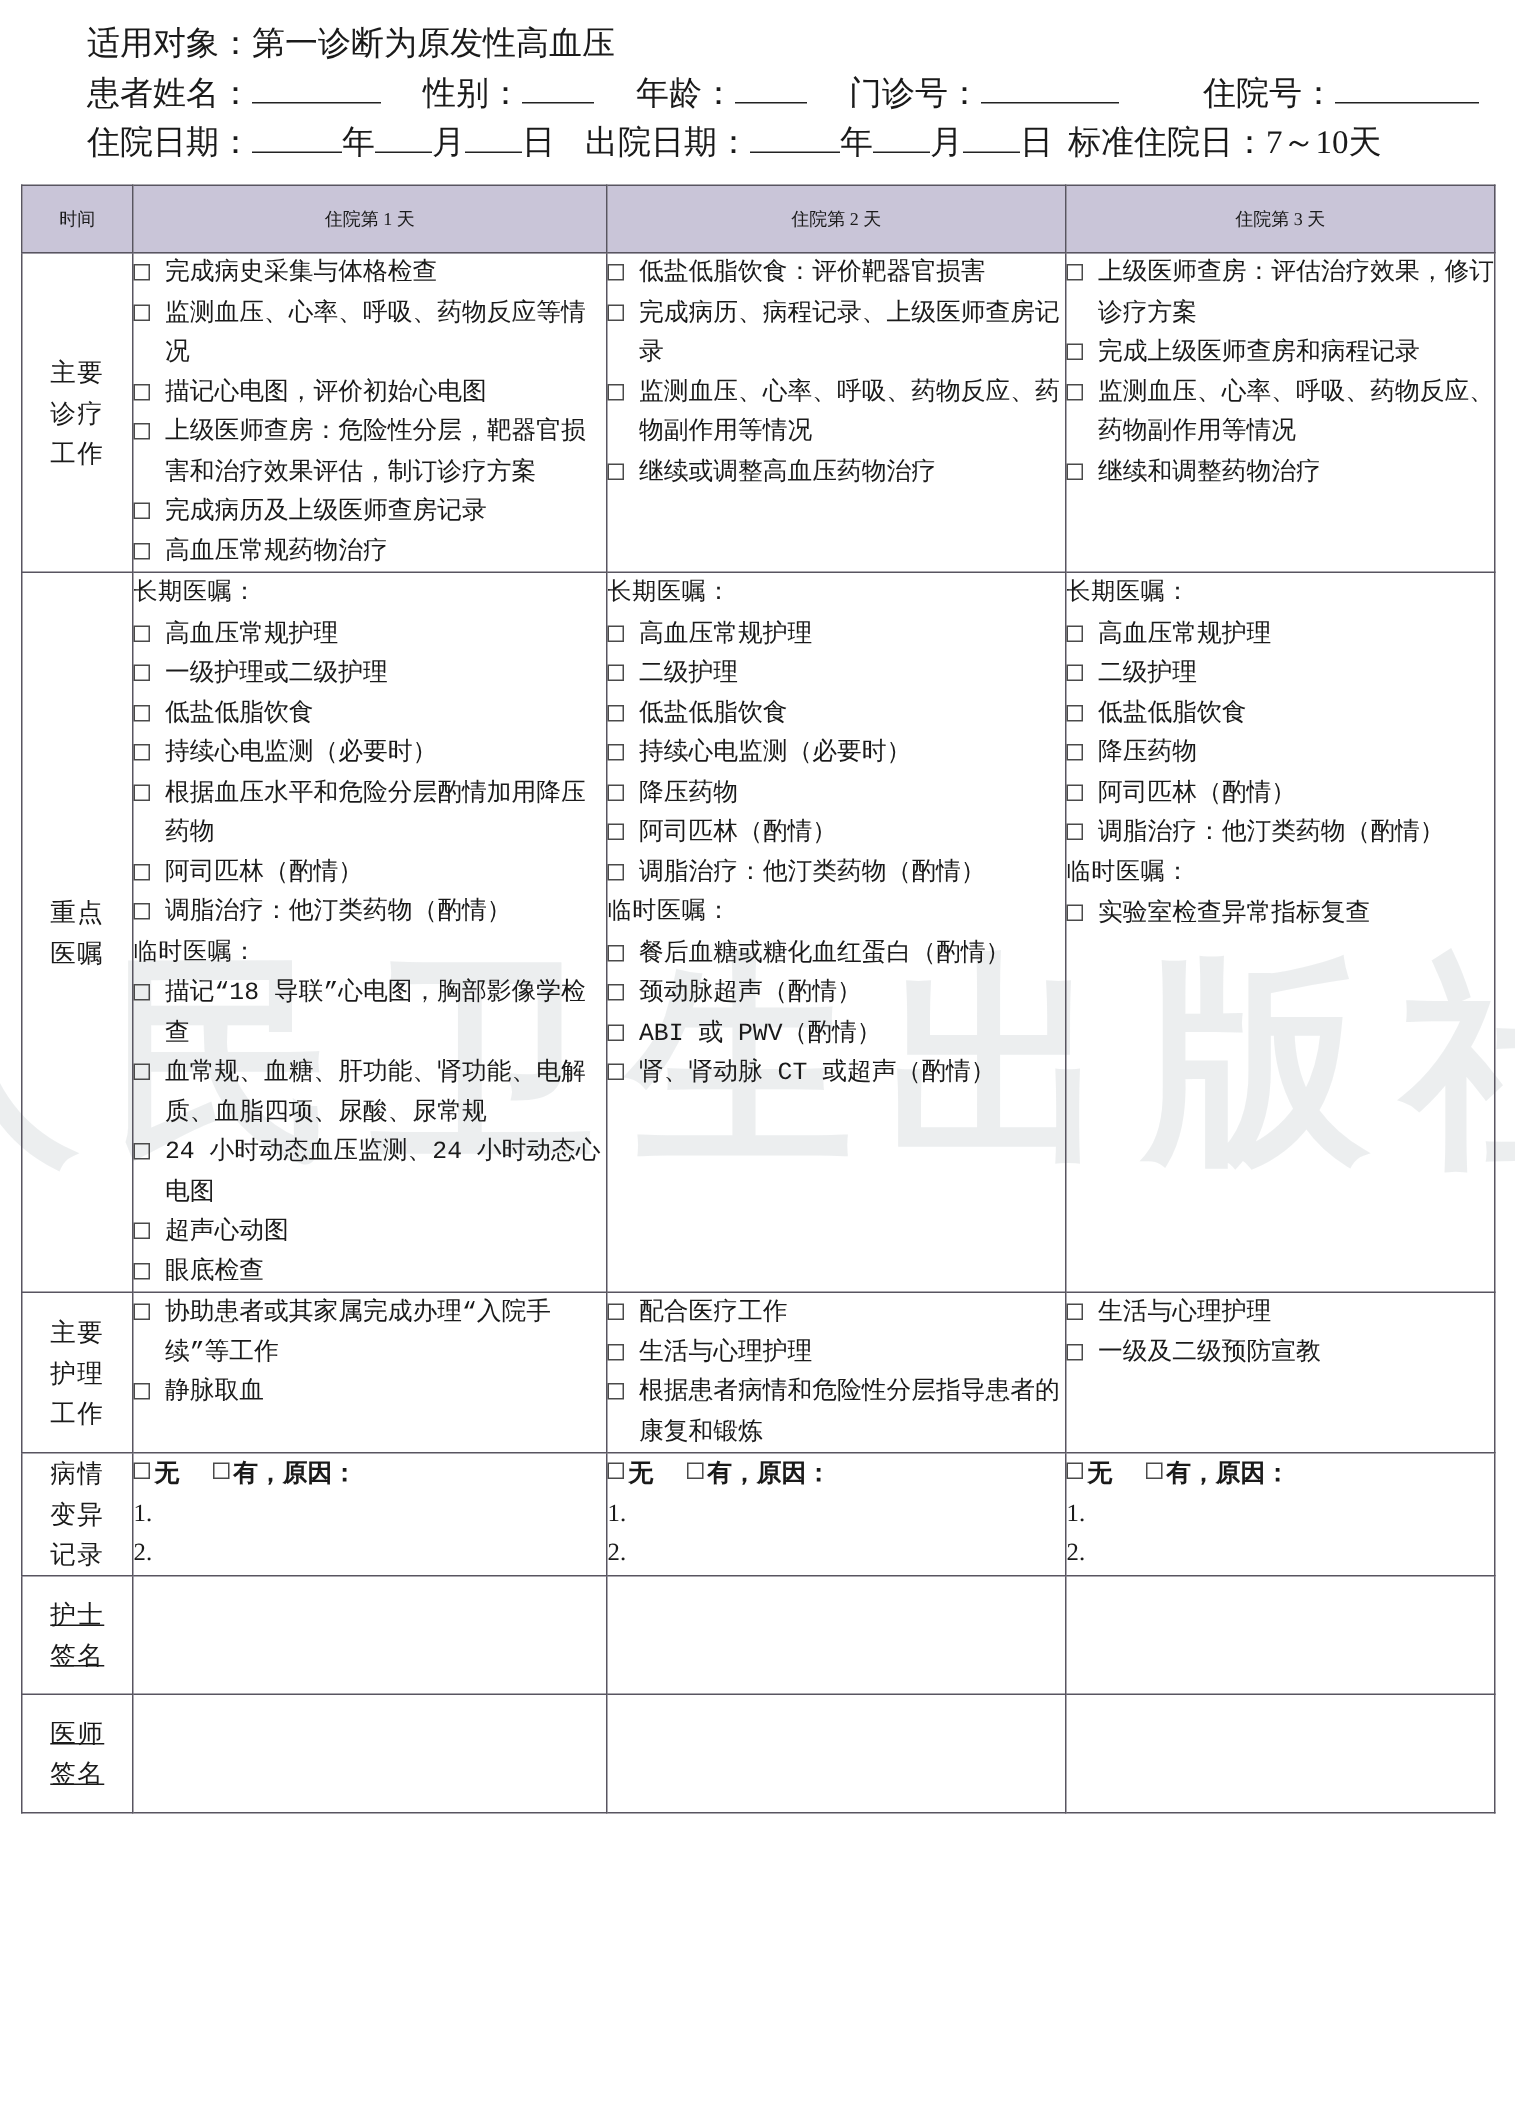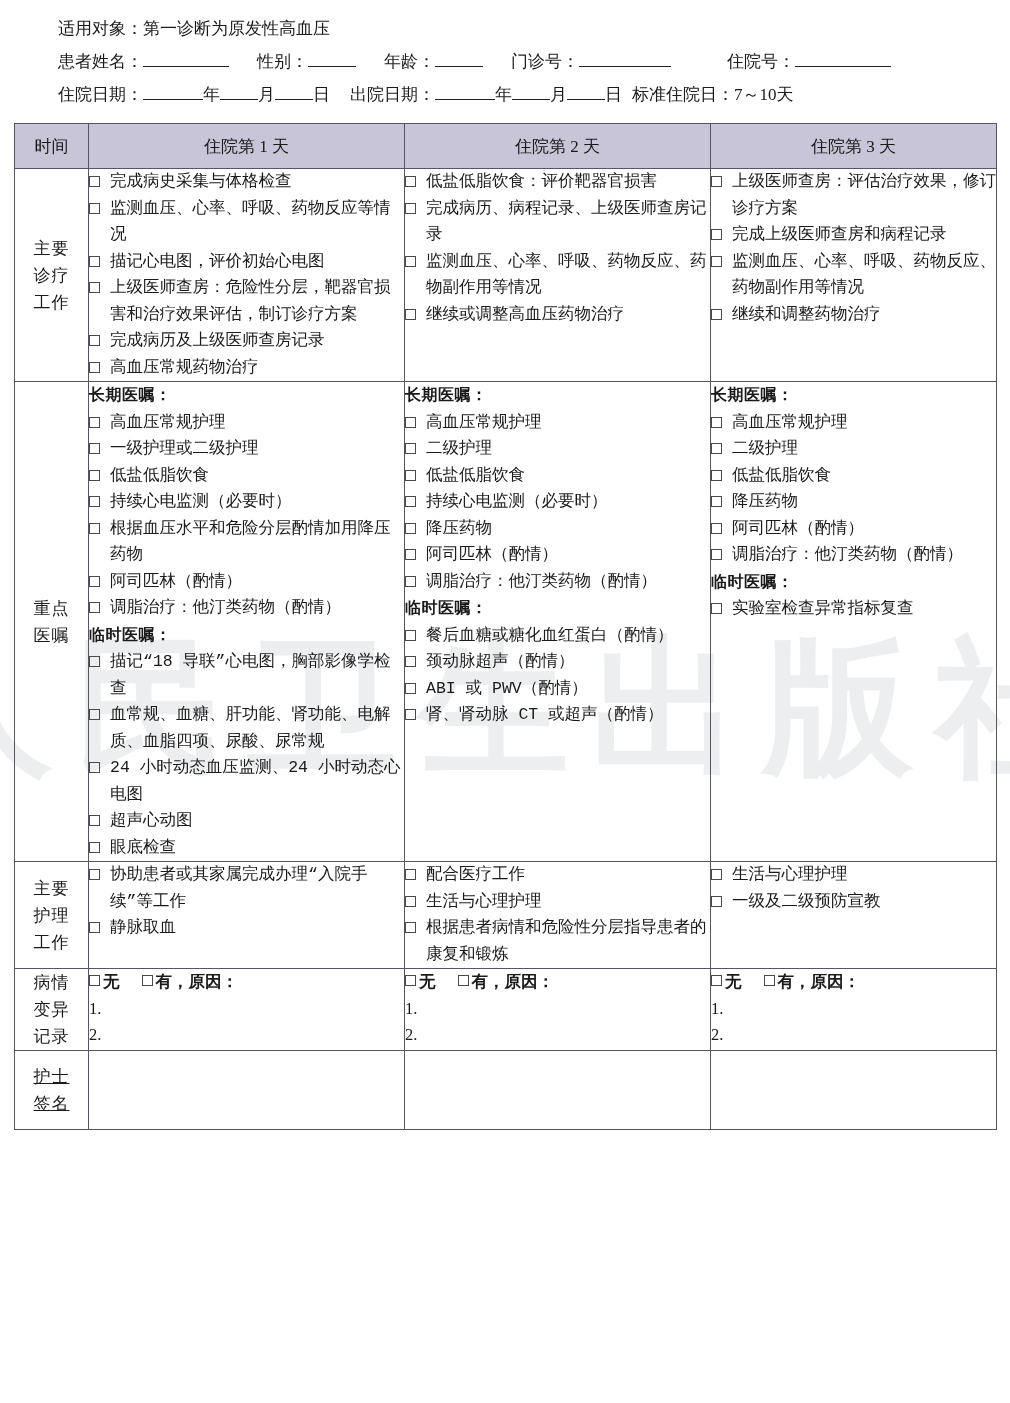--- a/index.html
+++ b/index.html
@@ -40,21 +40,21 @@
 
   #page {
     position: relative;
     z-index: 1;
     padding: 0;
   }
 
   
   .hdr {
     padding: 14px 12px 10px 14px;
-    font-size: 17px;
+    font-size: 22px;
     line-height: 30px;
   }
   .hdr-line {
     white-space: nowrap;
     display: block;
     margin-bottom: 3px;
   }
   .hdr-line.indent1 { padding-left: 44px; }
   .hdr-line.indent2 { padding-left: 44px; }
   .ul {
@@ -89,21 +89,21 @@
     background: transparent;
   }
   col.c-label { width: 74px; }
   col.c-d1 { width: 316px; }
   col.c-d2 { width: 306px; }
   col.c-d3 { width: 286px; }
 
   tr.head td {
     background: #c9c5d8;
     text-align: center;
-    font-size: 17px;
+    font-size: 12px;
     height: 44px;
     vertical-align: middle;
     padding: 0;
   }
 
   .lbl {
     text-align: center;
     vertical-align: middle !important;
     font-size: 17px;
     line-height: 27px;
@@ -111,21 +111,21 @@
     letter-spacing: 1px;
   }
 
   .cell {
     padding: 12px 8px 12px 10px;
     font-size: 16.5px;
     line-height: 26.5px;
   }
 
   .grp-title {
-    font-weight: bold;
+    font-weight: normal;
     font-family: "Liberation Sans", sans-serif;
     font-size: 16px;
     margin: 0 0 1px 0;
     letter-spacing: 0.5px;
   }
 
   ul.cklist {
     list-style: none;
     margin: 0;
     padding: 0;
@@ -351,16 +351,25 @@
       <tr>
         <td class="lbl sig-cell">
             <div>护士</div>
             <div>签名</div>
           </td>
         <td class="cell sig-cell"></td>
         <td class="cell sig-cell"></td>
         <td class="cell sig-cell"></td>
       </tr>
 
+      <tr>
+        <td class="lbl sig-cell">
+            <div>医师</div>
+            <div>签名</div>
+          </td>
+        <td class="cell sig-cell"></td>
+        <td class="cell sig-cell"></td>
+        <td class="cell sig-cell"></td>
+      </tr>
     </tbody>
   </table>
 
 </div>
 
 </body></html>

